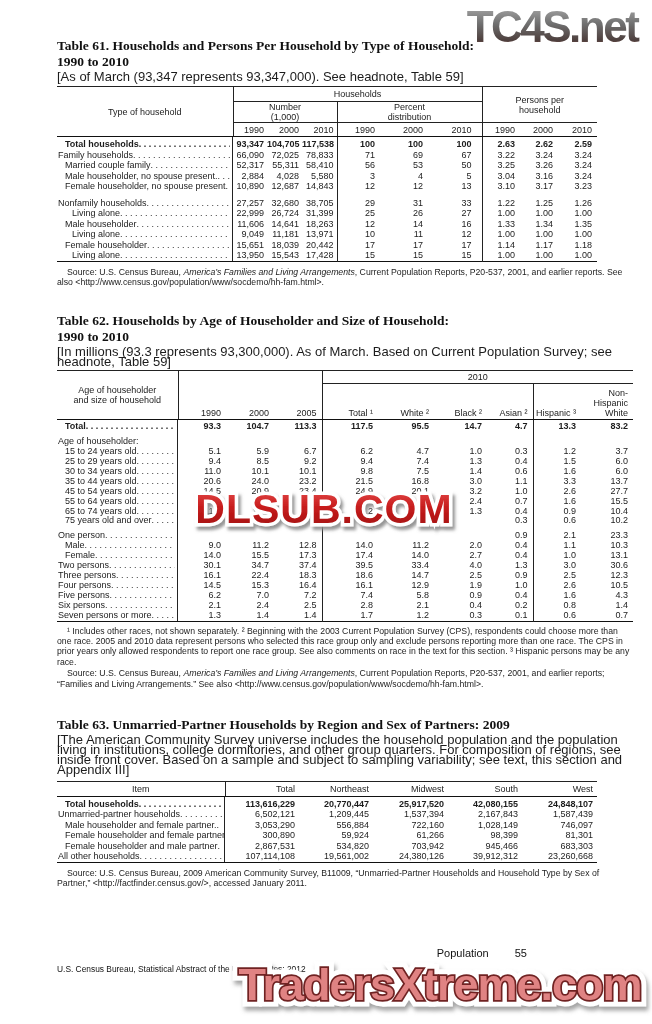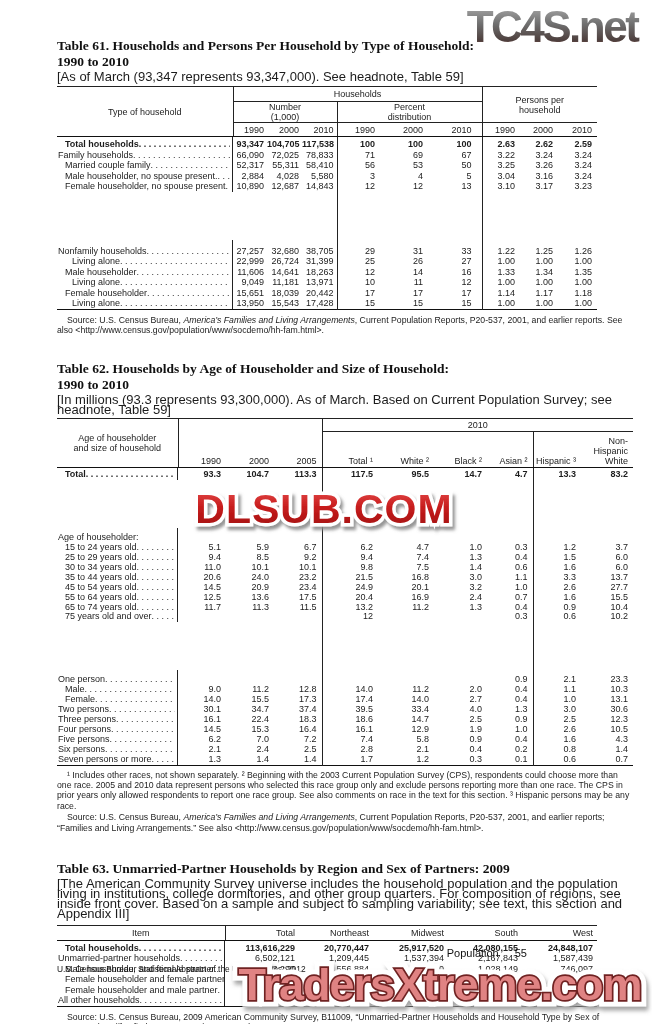--- a/index.html
+++ b/index.html
@@ -21,21 +21,21 @@
   thead td { text-align:center; vertical-align:middle; line-height:10px; }
   .pre { white-space:pre-line; }
   .vr { border-right:1px solid #222; }
   .bb { border-bottom:1px solid #222; }
   .bbh { border-bottom:1.4px solid #111; }
   tr.yrow td { border-bottom:1.4px solid #111; vertical-align:bottom; padding-bottom:1px; }
 
   tbody td { line-height:10.5px; }
   tbody td.num { text-align:right; padding-right:3px; }
   tbody tr:first-child td { padding-top:2px; }
-  tr.gap td { padding-top:6px;margin-top:48px; }
+  tr.gap td { padding-top:6px; }
   tr.bold td { font-weight:bold; }
 
   td.stub { display:flex; align-items:flex-end; padding-right:2px; }
   td.stub .lbl { white-space:nowrap; }
   td.stub .leader { flex:1; overflow:hidden; white-space:nowrap; color:#222; }
   td.stub .leader::after { content:" . . . . . . . . . . . . . . . . . . . . . . . . . . . . . . . . . . . . . . . . . . . . . . . . . . . . . . . . . . . ."; }
   .ind0 { padding-left:1px; } .ind1 { padding-left:8px; } .ind2 { padding-left:15px; }
 
   
   .t61 { width:540px; margin-top:4px; }
@@ -60,21 +60,21 @@
   .t63 tbody td:nth-child(1){ border-right:1px solid #222; }
   .t63 tbody td.num { padding-right:4px; }
   .t63 thead td { padding-bottom:2px;margin-top:14px; }
   .t63 thead td.colh { text-align:right; padding-right:4px; }
 
   .mt-t62 { margin-top:26px; }
   .mt-t63 { margin-top:28px; }
 
   
   .pop-line { position:absolute; top:947px; left:57px; width:470px; text-align:right; font-size:11px; color:#111; }
-  .pop-line .num { margin-left:16px; }
+  .pop-line .num { margin-left:26px; }
   .credit { position:absolute; top:964px; left:57px; font-size:8.4px; color:#111; }
 
   
   .wm { position:absolute; pointer-events:none; }
 </style>
 </head>
 <body>
 
 <div class="page">
   <div class="content">

